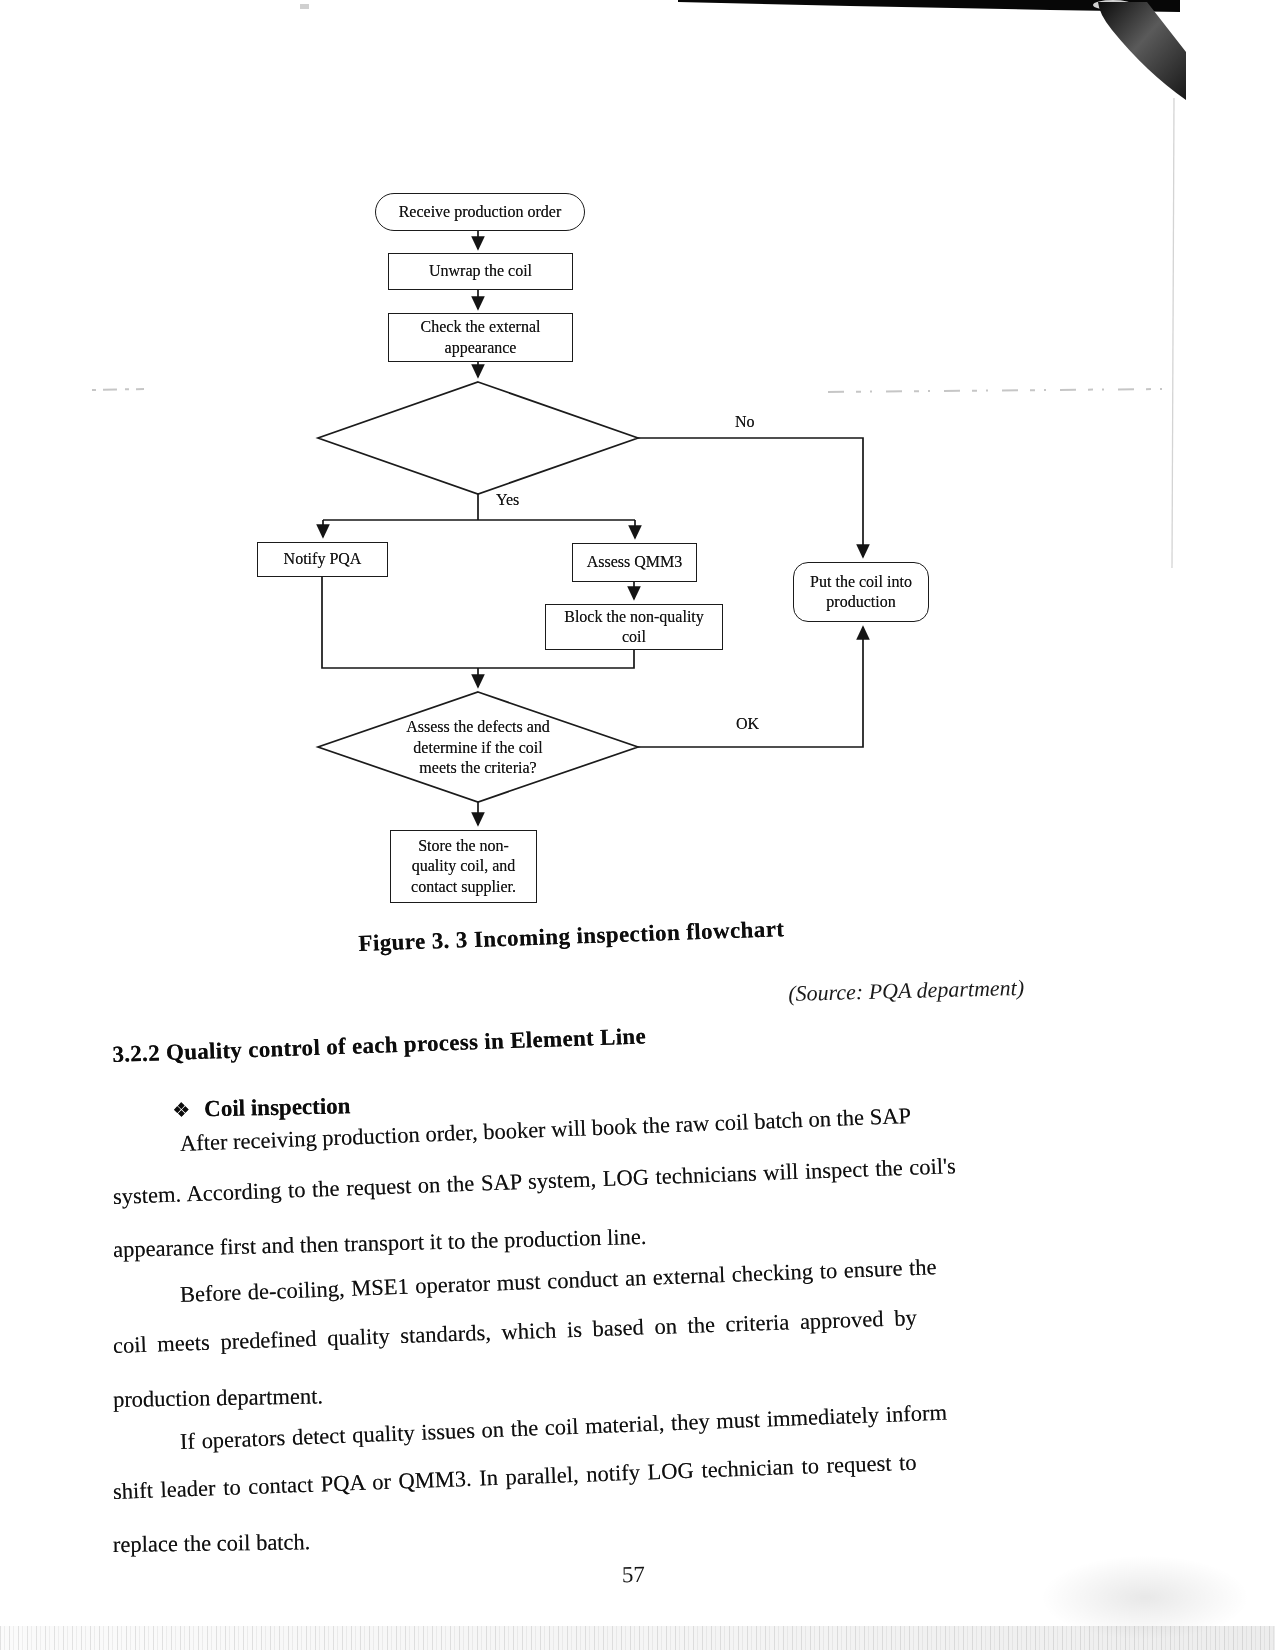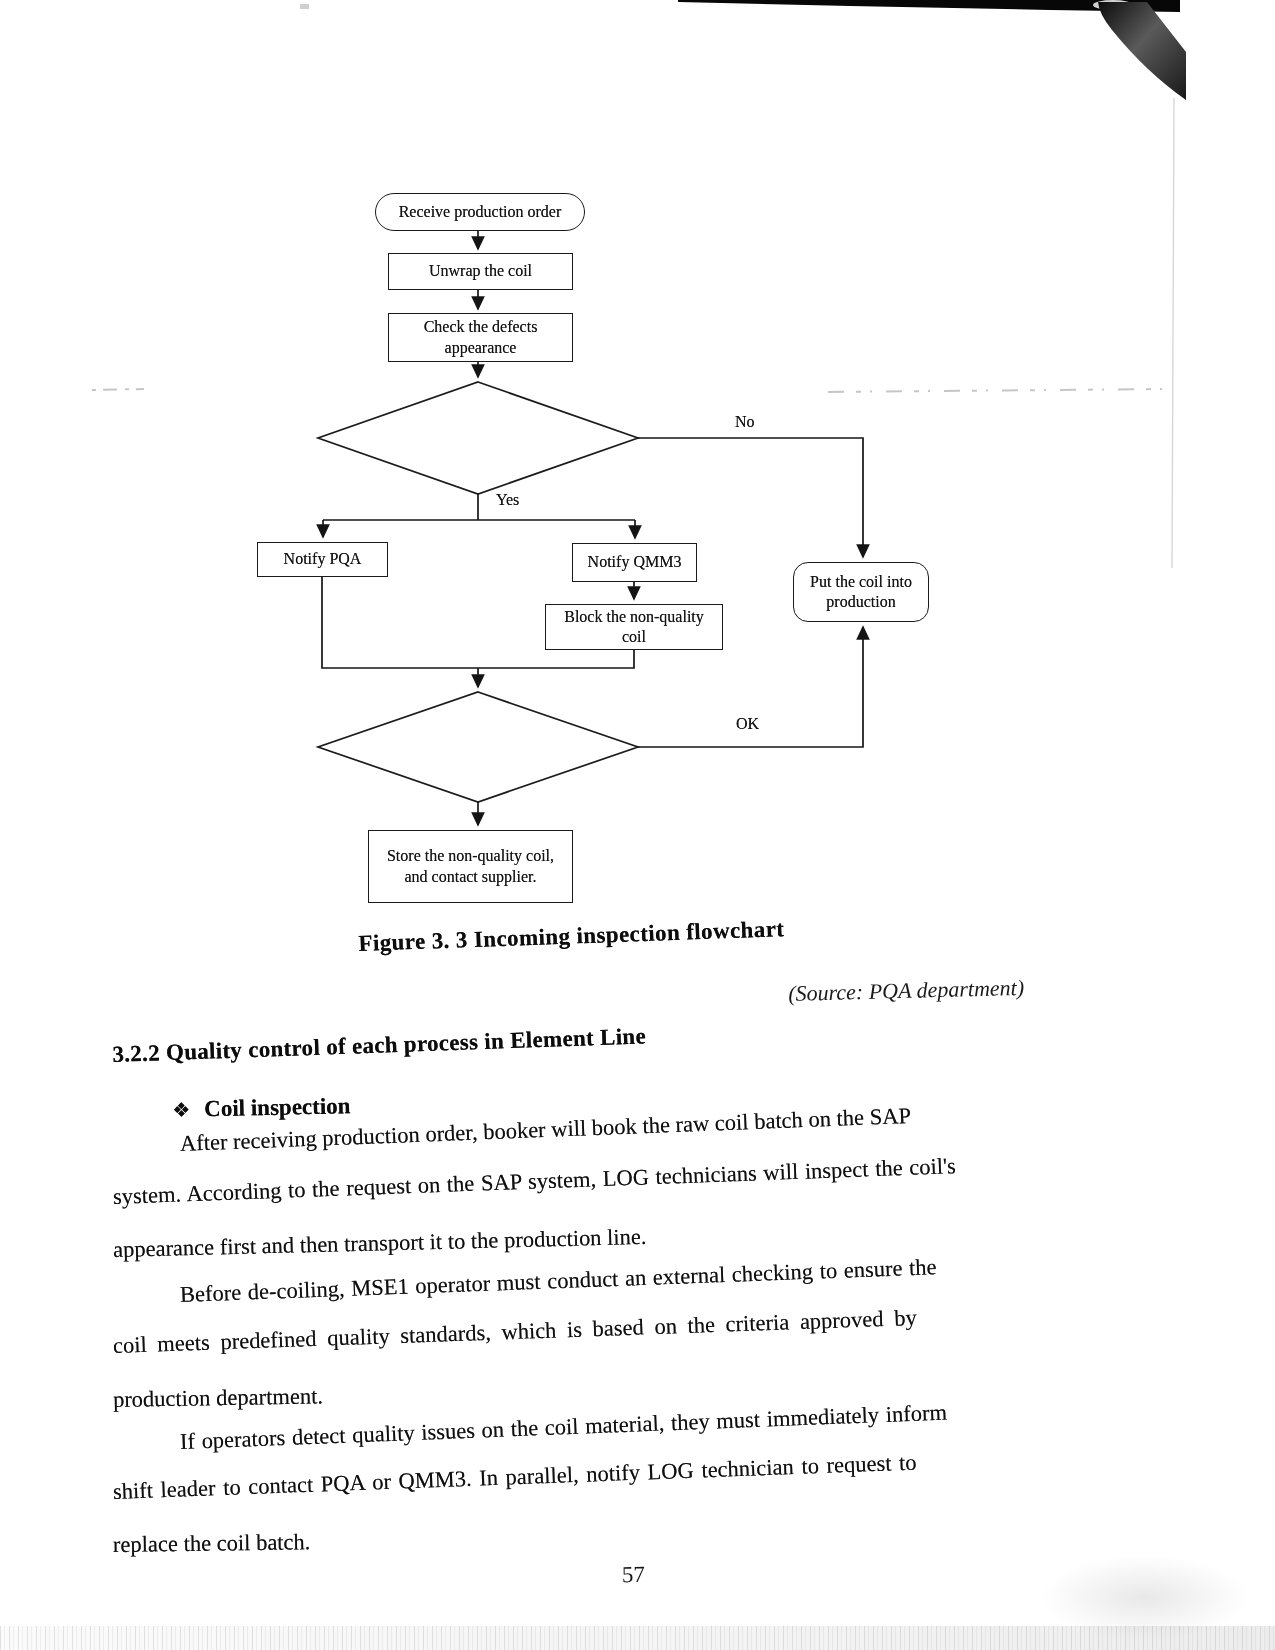--- a/index.html
+++ b/index.html
@@ -113,39 +113,40 @@
     </g>
 
     <polygon points="478,382 638,438 478,494 318,438" fill="#ffffff" stroke="#1b1b1b" stroke-width="1.7"></polygon>
     <polygon points="478,692 638,747 478,802 318,747" fill="#ffffff" stroke="#1b1b1b" stroke-width="1.7"></polygon>
   </svg>
 
   <div class="node rounded" style="left:375px;top:193px;width:210px;height:38px">Receive production order</div>
 
   <div class="node" style="left:388px;top:253px;width:185px;height:37px">Unwrap the coil</div>
 
-  <div class="node" style="left:388px;top:313px;width:185px;height:49px">Check the defects appearance</div>
+  <div class="node" style="left:388px;top:313px;width:185px;height:49px">Check the external appearance</div>
 
 
   <div class="flabel" style="left:496px;top:492px">Yes</div>
 
   <div class="flabel" style="left:735px;top:414px">No</div>
 
   <div class="node" style="left:257px;top:542px;width:131px;height:35px">Notify PQA</div>
 
-  <div class="node" style="left:572px;top:543px;width:125px;height:39px">Notify QMM3</div>
+  <div class="node" style="left:572px;top:543px;width:125px;height:39px">Assess QMM3</div>
 
   <div class="node" style="left:545px;top:604px;width:178px;height:46px">Block the non-quality coil</div>
 
   <div class="node rounded2" style="left:793px;top:562px;width:136px;height:60px">Put the coil into production</div>
 
+  <div class="dtext" style="left:403px;top:704px;width:150px;height:88px">Assess the defects and determine if the coil meets the criteria?</div>
 
   <div class="flabel" style="left:736px;top:716px">OK</div>
 
-  <div class="node" style="left:368px;top:830px;width:205px;height:73px">Store the non-quality coil, and contact supplier.</div>
+  <div class="node" style="left:390px;top:830px;width:147px;height:73px">Store the non-quality coil, and contact supplier.</div>
 
   <div class="caption">Figure 3. 3 Incoming inspection flowchart</div>
   <div class="source">(Source: PQA department)</div>
 
   <div class="heading">3.2.2 Quality control of each process in Element Line</div>
   <div class="bullet-line">
     <span class="marker">❖</span><span>Coil inspection</span>
   </div>
 
   <div class="bodyline" style="left:180px;top:1130px;transform:rotate(-2.2deg)">After receiving production order, booker will book the raw coil batch on the SAP</div>

